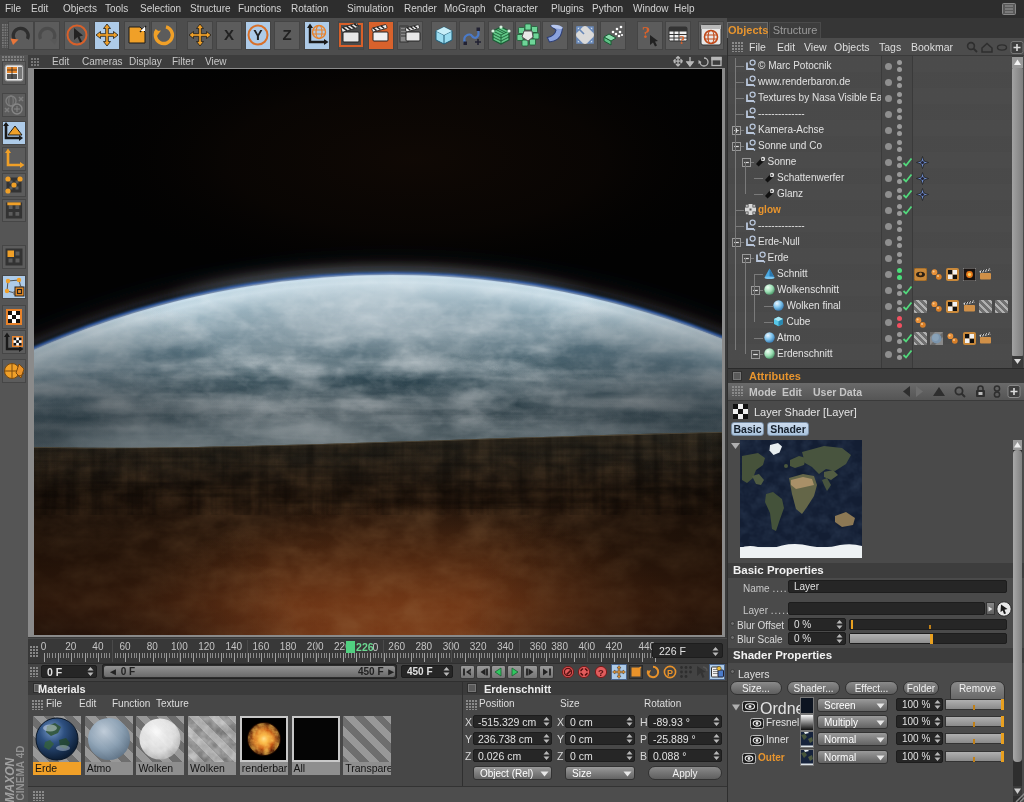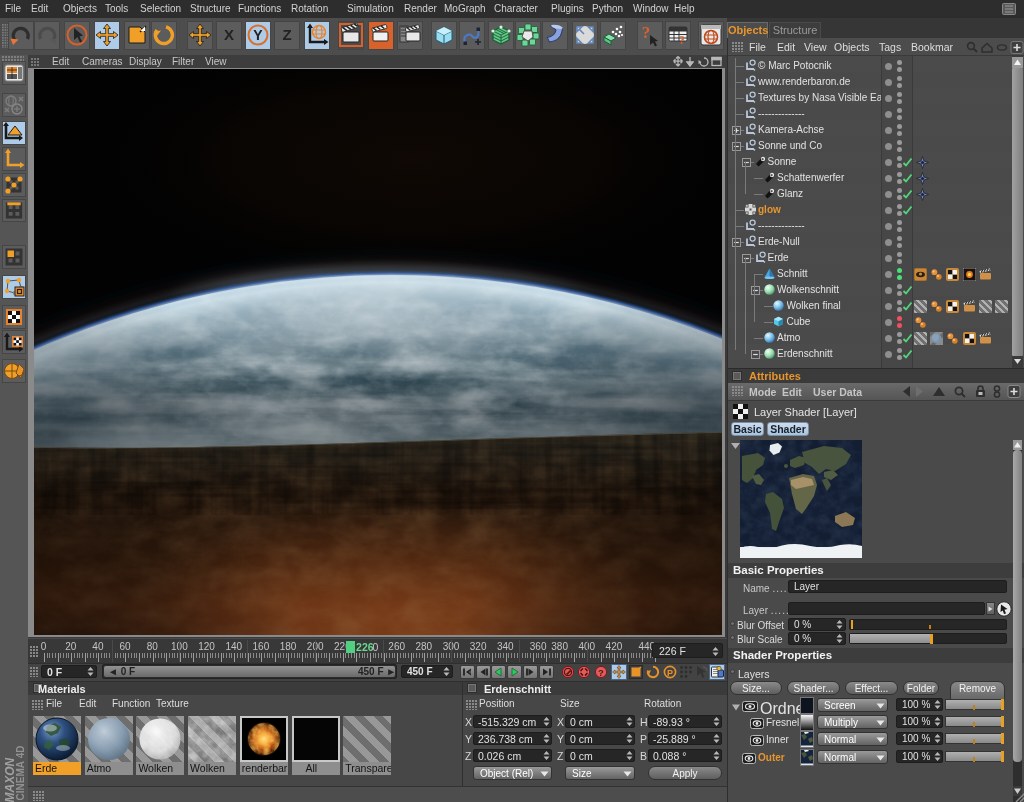--- a/index.html
+++ b/index.html
@@ -791,21 +791,21 @@
             <feColorMatrix type="matrix" values="0 0 0 0 1 0 0 0 0 0.6 0 0 0 0 0.1 0.8 0.8 0.8 0 -0.7"></feColorMatrix>
             <feComposite in2="SourceGraphic" operator="in"></feComposite>
           </filter>
         </defs>
 <circle cx="22" cy="21" r="17" fill="url(#gfi)"></circle>
 <circle cx="22" cy="21" r="16" filter="url(#ffi)" opacity="0.7"></circle>
       </svg>
 <div class="abs" style="left:211.8px;top:81px;width:48px;height:13px;background:#8e8e8e;color:#141414;font-size:10.5px;padding-left:2px;line-height:13px;overflow:hidden">renderbar</div>
 <div class="abs" style="left:263.5px;top:35px;width:48px;height:59px;background:repeating-linear-gradient(45deg,#989898 0 7px,#6e6e6e 7px 14px)"></div>
 <div class="abs" style="left:263.5px;top:35px;width:48px;height:46px;background:#050505;border:2px solid #c8c8c8;box-sizing:border-box"></div>
-<div class="abs" style="left:263.5px;top:81px;width:48px;height:13px;background:#8e8e8e;color:#141414;font-size:10.5px;padding-left:14px;line-height:13px;overflow:hidden">All</div>
+<div class="abs" style="left:263.5px;top:81px;width:48px;height:13px;background:#8e8e8e;color:#141414;font-size:10.5px;padding-left:2px;line-height:13px;overflow:hidden">All</div>
 <div class="abs" style="left:315.20000000000005px;top:35px;width:48px;height:59px;background:repeating-linear-gradient(45deg,#989898 0 7px,#6e6e6e 7px 14px)"></div>
 <div class="abs" style="left:315.20000000000005px;top:81px;width:48px;height:13px;background:#8e8e8e;color:#141414;font-size:10.5px;padding-left:2px;line-height:13px;overflow:hidden">Transpare</div>
     </div>
   <div id="coords" class="abs" style="overflow:hidden">
       <div class="abs" style="left:0;top:0;width:265px;height:105px;background:#474747;border-top:1px solid #2f2f2f;border-left:1px solid #2f2f2f"></div>
 <div class="abs" style="left:1px;top:1px;width:264px;height:13px;background:#3b3b3b"></div>
 <div class="abs" style="left:5px;top:2px;width:10px;height:10px;background:#5a5a5a;border:1px solid #2e2e2e;box-shadow:inset 0 0 0 1px #777"></div>
 <div class="abs" style="left:22px;top:2px;color:#ececec;font-weight:bold;font-size:11px">Erdenschnitt</div>
 <div class="grip" style="left:4px;top:19px"></div>
 <div class="abs" style="left:17px;top:17px;color:#dedede;font-size:10px">Position</div>

